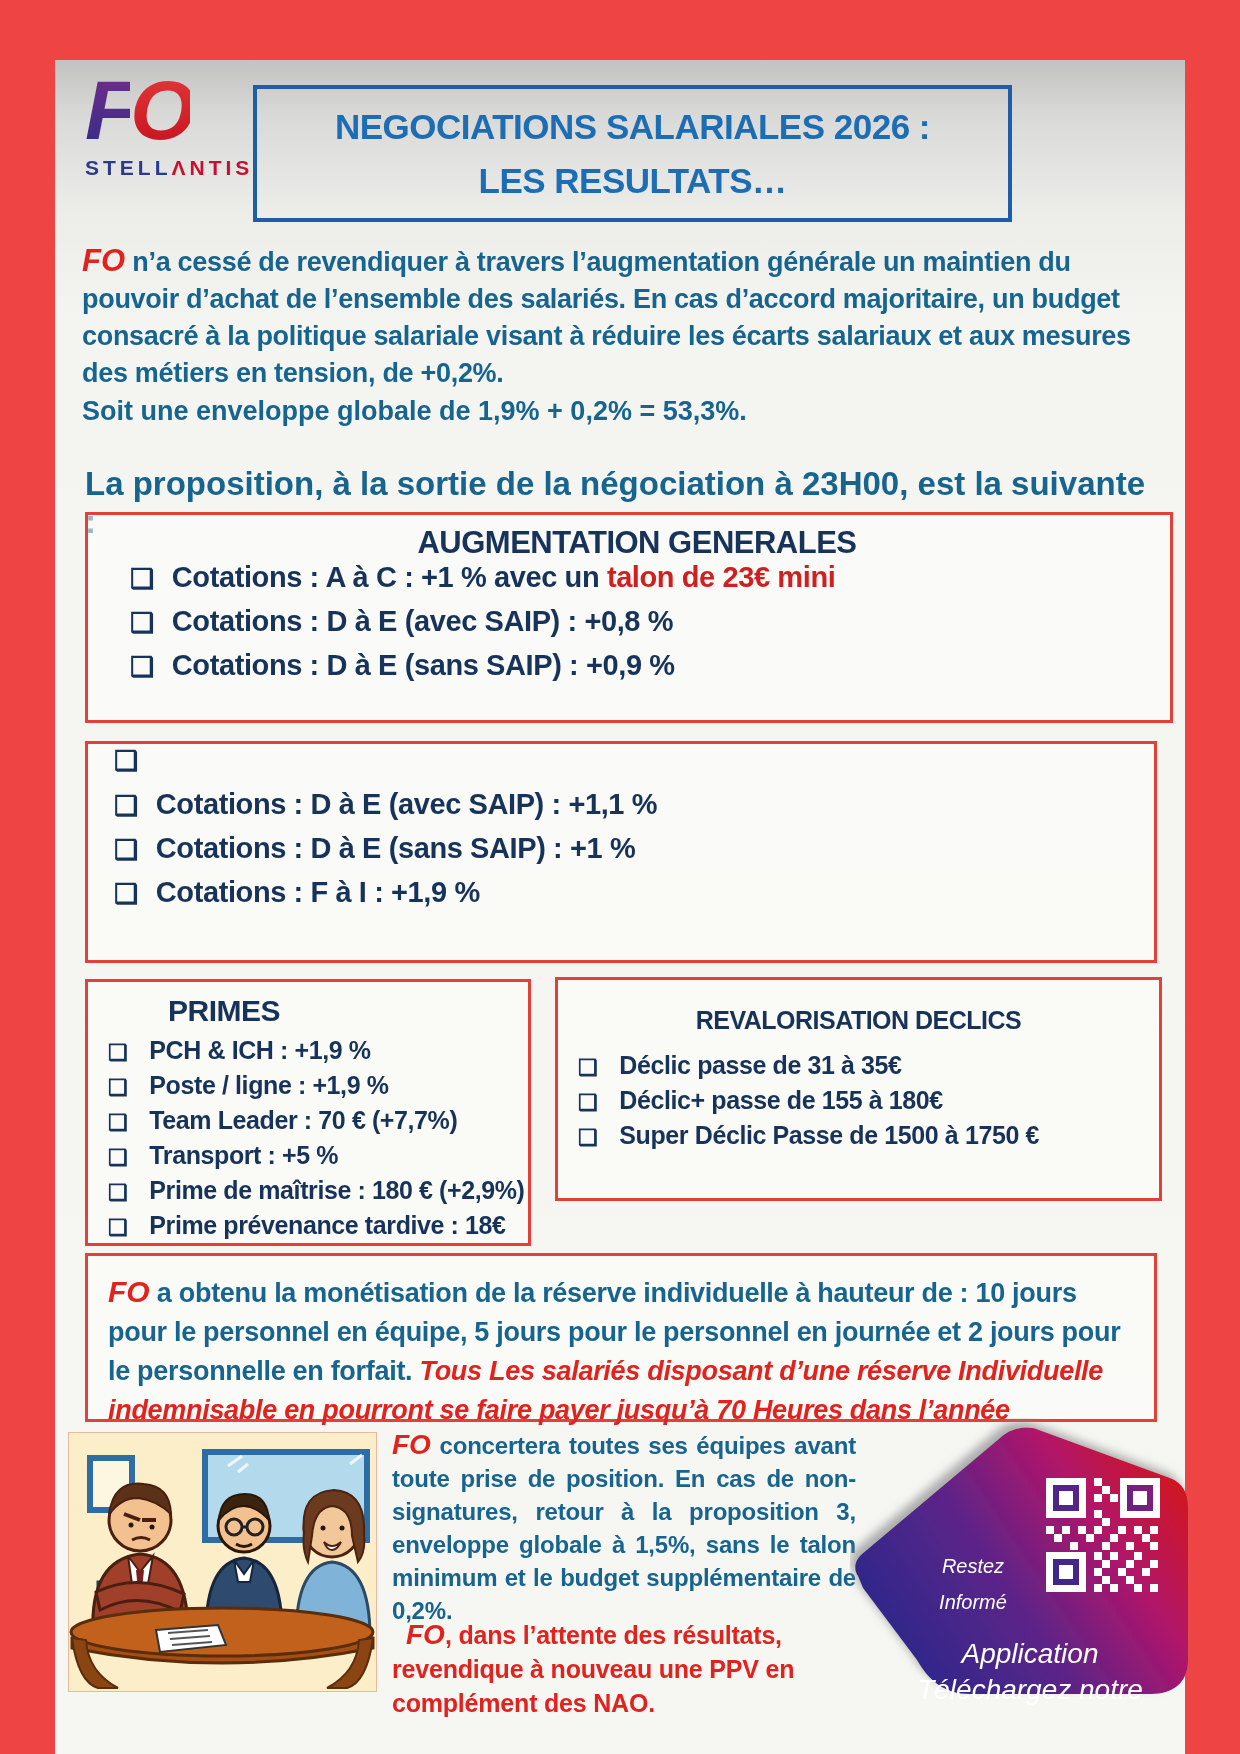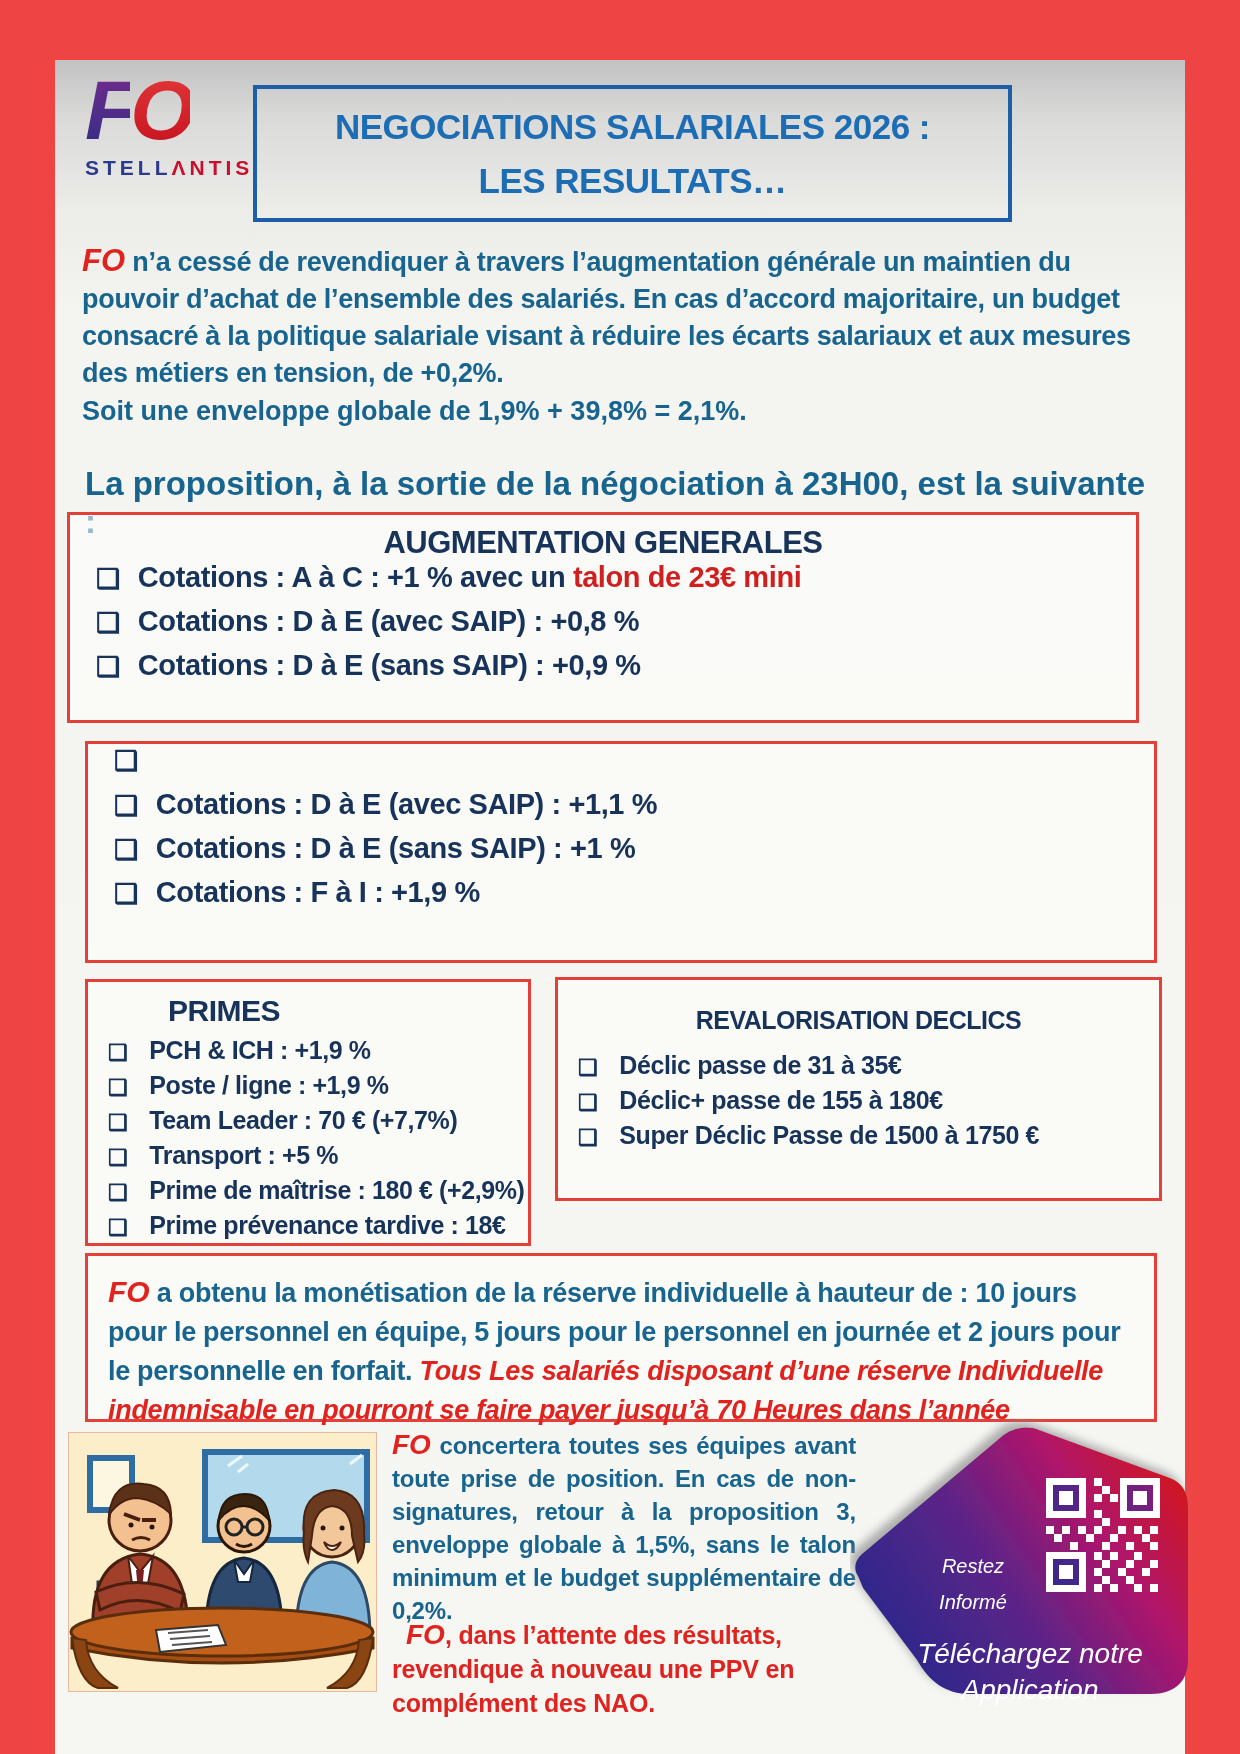--- a/index.html
+++ b/index.html
@@ -64,24 +64,24 @@
       <div class="logo-fo"><span class="logo-f">F</span><span class="logo-o">O</span></div>
       <div class="logo-brand"><span class="brand-left">STELL</span><span class="brand-right">ΛNTIS</span></div>
     </div>
 
     <div class="title-box">
       <div class="title-line">NEGOCIATIONS SALARIALES 2026 :</div>
       <div class="title-line">LES RESULTATS…</div>
     </div>
 
     <div class="intro"><span class="fo-inline" style="font-size:31px;">FO</span><span> n’a cessé de revendiquer à travers l’augmentation générale un maintien du pouvoir d’achat de l’ensemble des salariés. En cas d’accord majoritaire, un budget consacré à la politique salariale visant à réduire les écarts salariaux et aux mesures des métiers en tension, de +0,2%.</span></div>
-    <div class="envelope">Soit une enveloppe globale de 1,9% + 39,8% = 2,1%.</div>
+    <div class="envelope">Soit une enveloppe globale de 1,9% + 0,2% = 53,3%.</div>
     <div class="proposition">La proposition, à la sortie de la négociation à 23H00, est la suivante :</div>
 
-    <div class="rbox big" style="left:12px;top:452px;width:1066px;height:205px;">
+    <div class="rbox big" style="left:30px;top:452px;width:1066px;height:205px;padding-left:16px;">
       <div class="rbox-title">AUGMENTATION GENERALES</div>
       <div class="item-row">
         <span class="chk">❑</span>
         <span><span>Cotations : A à C : +1 % avec un </span><span class="hl-red">talon de 23€ mini</span></span>
       </div>
       <div class="item-row">
         <span class="chk">❑</span>
         <span>Cotations : D à E (avec SAIP) : +0,8 %</span>
       </div>
       <div class="item-row">
@@ -269,19 +269,19 @@
               <rect x="88" y="106" width="8" height="8"></rect>
               <rect x="104" y="106" width="8" height="8"></rect>
           </g>
         </g>
       </svg>
       <div class="badge-restez">
         <div>Restez</div>
         <div>Informé</div>
       </div>
       <div class="badge-dl">
+        <div>Application</div>
         <div>Téléchargez notre</div>
-        <div>Application</div>
       </div>
     </div>
 
   </div>
 </div>
 
 </body></html>

